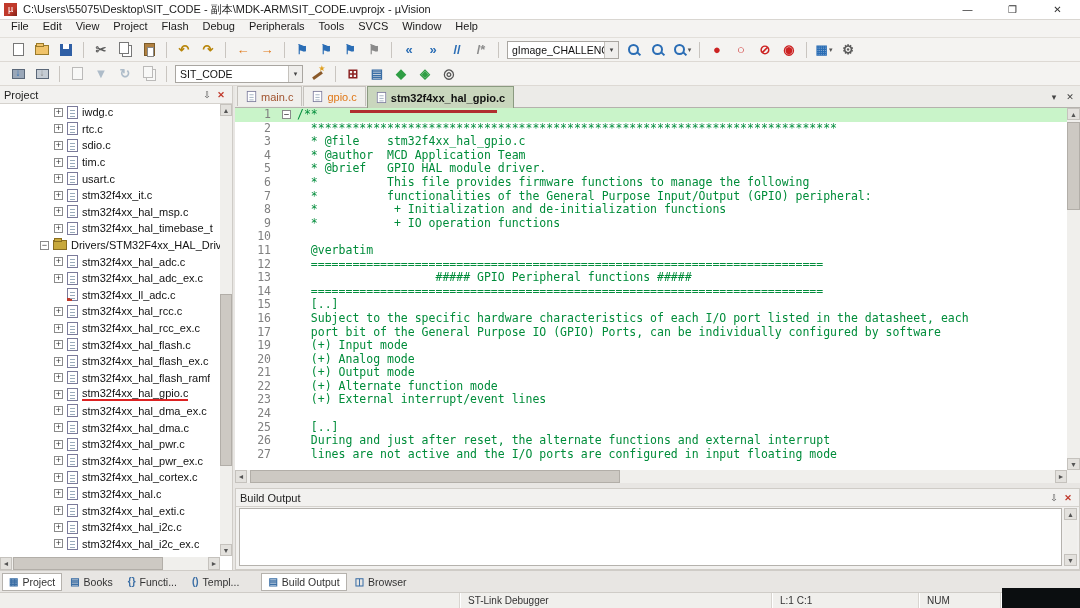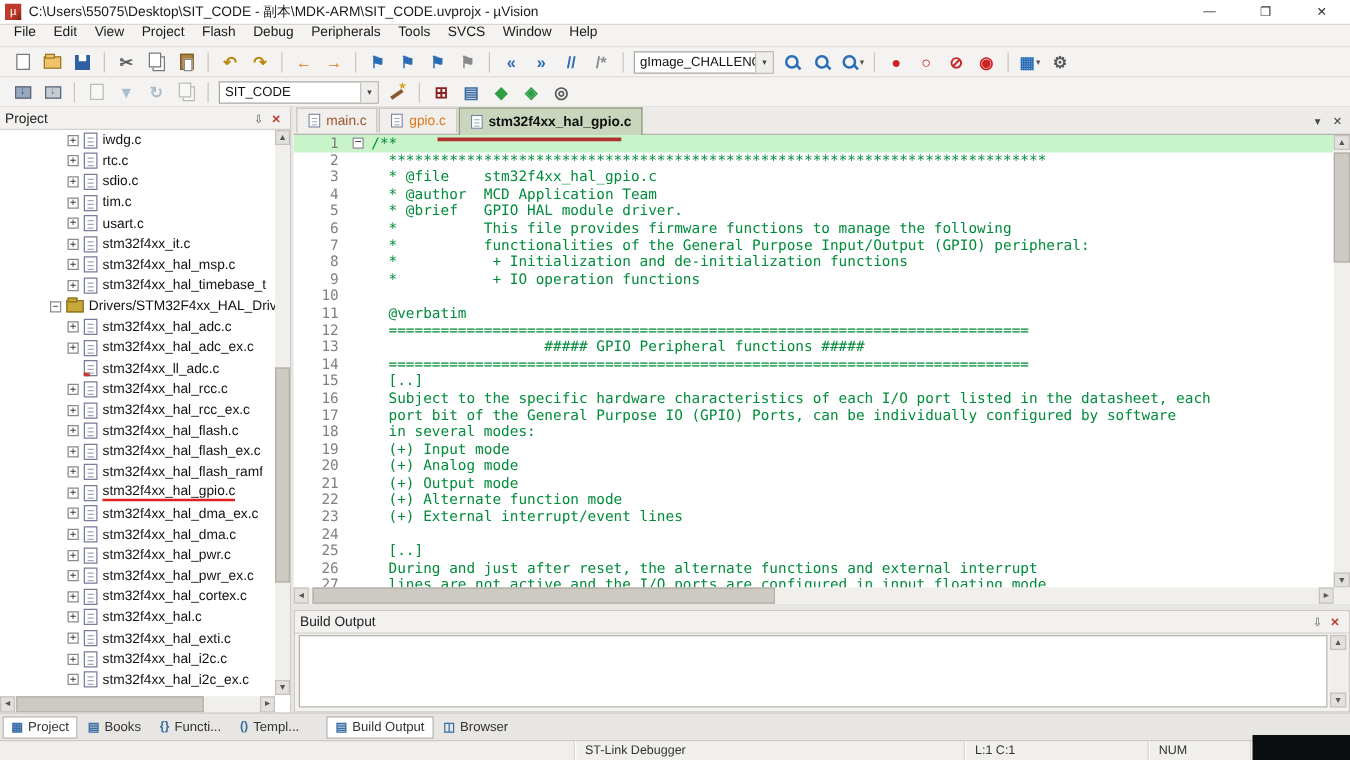--- a/index.html
+++ b/index.html
@@ -503,21 +503,20 @@
           <div class="code-line"><span class="ln">8</span><span class="foldcol"></span><span class="codetext">  *           + Initialization and de-initialization functions</span></div>
           <div class="code-line"><span class="ln">9</span><span class="foldcol"></span><span class="codetext">  *           + IO operation functions</span></div>
           <div class="code-line"><span class="ln">10</span><span class="foldcol"></span><span class="codetext"></span></div>
           <div class="code-line"><span class="ln">11</span><span class="foldcol"></span><span class="codetext">  @verbatim</span></div>
           <div class="code-line"><span class="ln">12</span><span class="foldcol"></span><span class="codetext">  ==========================================================================</span></div>
           <div class="code-line"><span class="ln">13</span><span class="foldcol"></span><span class="codetext">                    ##### GPIO Peripheral functions #####</span></div>
           <div class="code-line"><span class="ln">14</span><span class="foldcol"></span><span class="codetext">  ==========================================================================</span></div>
           <div class="code-line"><span class="ln">15</span><span class="foldcol"></span><span class="codetext">  [..]</span></div>
           <div class="code-line"><span class="ln">16</span><span class="foldcol"></span><span class="codetext">  Subject to the specific hardware characteristics of each I/O port listed in the datasheet, each</span></div>
           <div class="code-line"><span class="ln">17</span><span class="foldcol"></span><span class="codetext">  port bit of the General Purpose IO (GPIO) Ports, can be individually configured by software</span></div>
-          <div class="code-line"><span class="ln">18</span><span class="foldcol"></span><span class="codetext">  in several modes:</span></div>
           <div class="code-line"><span class="ln">19</span><span class="foldcol"></span><span class="codetext">  (+) Input mode</span></div>
           <div class="code-line"><span class="ln">20</span><span class="foldcol"></span><span class="codetext">  (+) Analog mode</span></div>
           <div class="code-line"><span class="ln">21</span><span class="foldcol"></span><span class="codetext">  (+) Output mode</span></div>
           <div class="code-line"><span class="ln">22</span><span class="foldcol"></span><span class="codetext">  (+) Alternate function mode</span></div>
           <div class="code-line"><span class="ln">23</span><span class="foldcol"></span><span class="codetext">  (+) External interrupt/event lines</span></div>
           <div class="code-line"><span class="ln">24</span><span class="foldcol"></span><span class="codetext"></span></div>
           <div class="code-line"><span class="ln">25</span><span class="foldcol"></span><span class="codetext">  [..]</span></div>
           <div class="code-line"><span class="ln">26</span><span class="foldcol"></span><span class="codetext">  During and just after reset, the alternate functions and external interrupt</span></div>
           <div class="code-line"><span class="ln">27</span><span class="foldcol"></span><span class="codetext">  lines are not active and the I/O ports are configured in input floating mode</span></div>
         </div>

